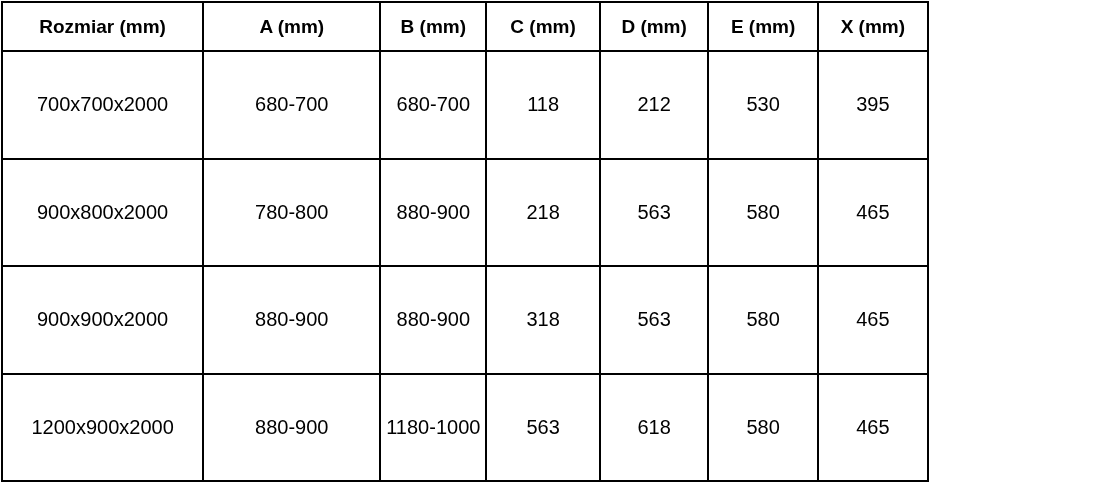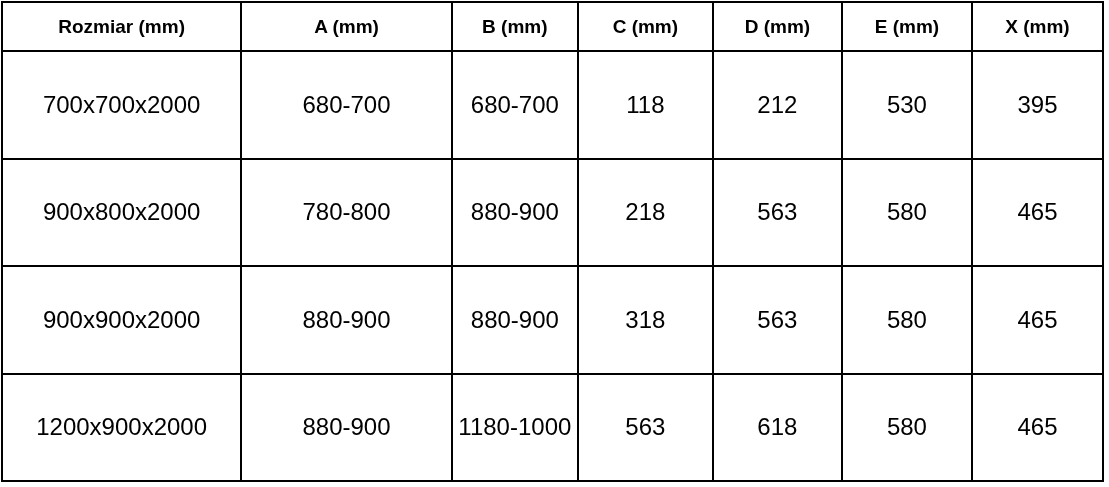--- a/index.html
+++ b/index.html
@@ -13,21 +13,21 @@
     padding: 0;
     width: 1109px;
     height: 487px;
     background: var(--bg-color);
     font-family: "Liberation Sans", "DejaVu Sans", sans-serif;
     color: var(--text-color);
   }
   table.spec-table {
     border-collapse: collapse;
     table-layout: fixed;
-    width: 1103px;
+    width: 928px;
     height: 481px;
     margin: 1px 0 0 1px;
     background: var(--bg-color);
   }
   table.spec-table col:nth-child(1) { width: 21.73%; }
   table.spec-table col:nth-child(2) { width: 19.12%; }
   table.spec-table col:nth-child(3) { width: 11.45%; }
   table.spec-table col:nth-child(4) { width: 12.26%; }
   table.spec-table col:nth-child(5) { width: 11.72%; }
   table.spec-table col:nth-child(6) { width: 11.81%; }
@@ -40,21 +40,21 @@
     padding: 0 4px;
     overflow: hidden;
     white-space: nowrap;
   }
   table.spec-table th {
     font-size: 19px;
     font-weight: bold;
     height: 49px;
   }
   table.spec-table td {
-    font-size: 24px;
+    font-size: 20px;
     font-weight: normal;
     height: 52px;
   }
 </style>
 </head>
 <body>
 
 <table class="spec-table">
   <colgroup>
     <col>

